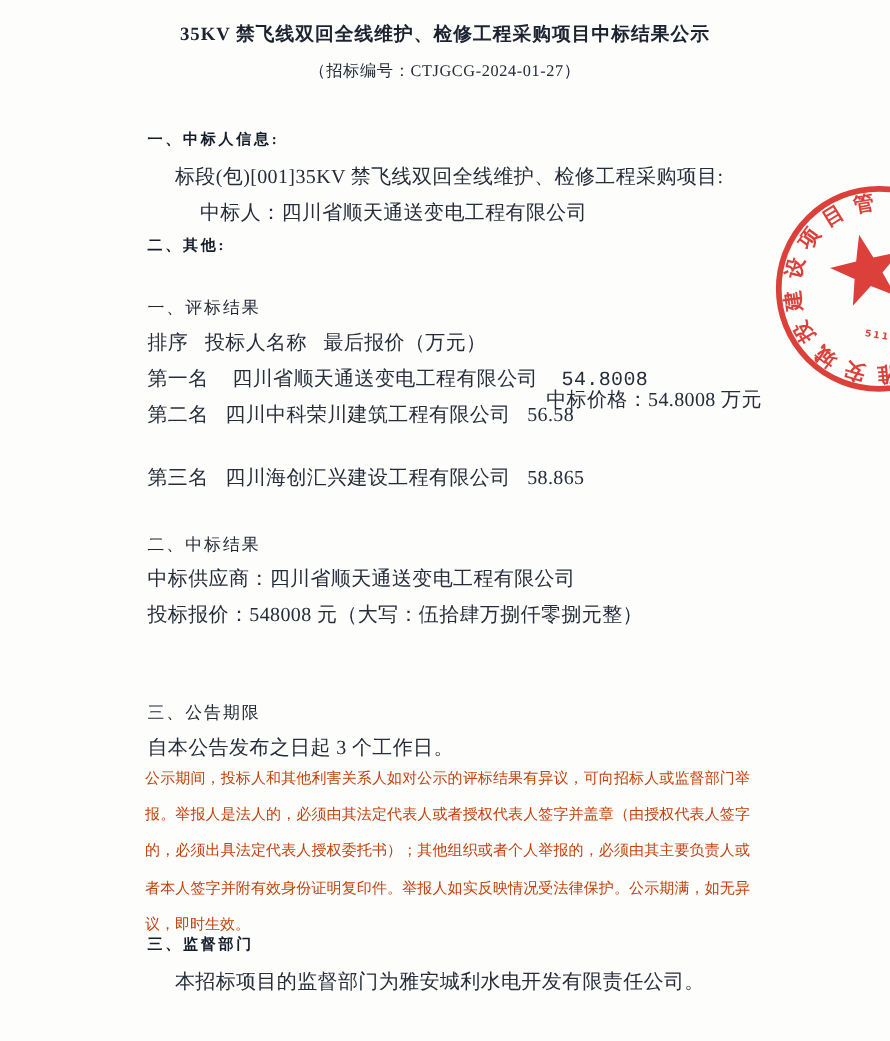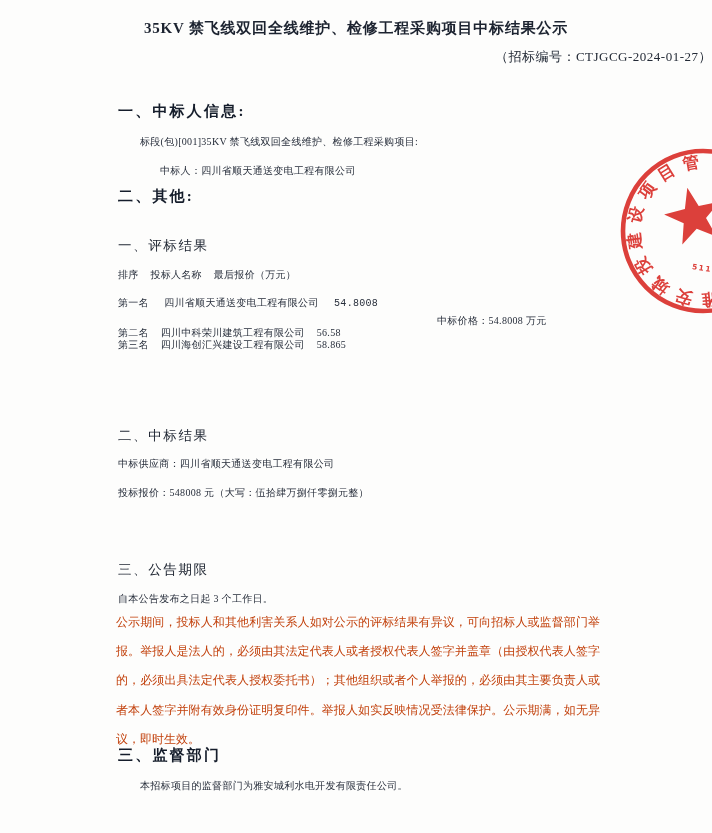--- a/index.html
+++ b/index.html
@@ -8,32 +8,32 @@
     background:#f4f4f3;
     font-family:"Liberation Serif","DejaVu Serif",serif;
   }
   .page{
     position:relative;width:712px;height:833px;overflow:hidden;
     background:#fdfdfc;
     color:#242b37;
   }
   .line{
     position:absolute;left:118px;white-space:nowrap;
-    font-size:10px;line-height:16px;letter-spacing:0.3px;color:#262d3a;
+    font-size:16px;line-height:16px;letter-spacing:0.3px;color:#262d3a;
   }
   .title{
     left:0;width:712px;text-align:center;
     font-size:15px;font-weight:700;letter-spacing:0.8px;color:#1c2330;
   }
   .subtitle{
-    left:0;width:712px;text-align:right;
+    left:0;width:712px;text-align:center;
     font-size:13px;letter-spacing:0.5px;color:#232a36;
   }
   .h-bold{
-    font-size:15px;font-weight:700;letter-spacing:2.2px;color:#151d2b;text-align:right;
+    font-size:12px;font-weight:700;letter-spacing:2.2px;color:#151d2b;text-align:right;
   }
   .h-sub{
     font-size:13.5px;letter-spacing:1.6px;color:#202733;
   }
   .indent-1{left:140px;}
   .row-gap > span{margin-right:9px;}
   .row-gap > span:last-child{margin-right:0;}
   .para{
     position:absolute;left:116px;width:484px;
     font-size:12px;line-height:29.2px;letter-spacing:0;
@@ -90,21 +90,21 @@
     <span>四川省顺天通送变电工程有限公司</span>
     <span>54.8008</span>
   </div>
 
   <div class="line row-gap" style="top:325px;">
     <span>第二名</span>
     <span>四川中科荣川建筑工程有限公司</span>
     <span>56.58</span>
   </div>
 
-  <div class="line row-gap" style="top:337px;">
+  <div class="line row-gap" style="top:375px;">
     <span>第三名</span>
     <span>四川海创汇兴建设工程有限公司</span>
     <span>58.865</span>
   </div>
 
   <div class="line h-sub" style="top:428px;">二、中标结果</div>
 
   <div class="line" style="top:456px;">中标供应商：四川省顺天通送变电工程有限公司</div>
 
   <div class="line" style="top:485px;">投标报价：548008 元（大写：伍拾肆万捌仟零捌元整）</div>

